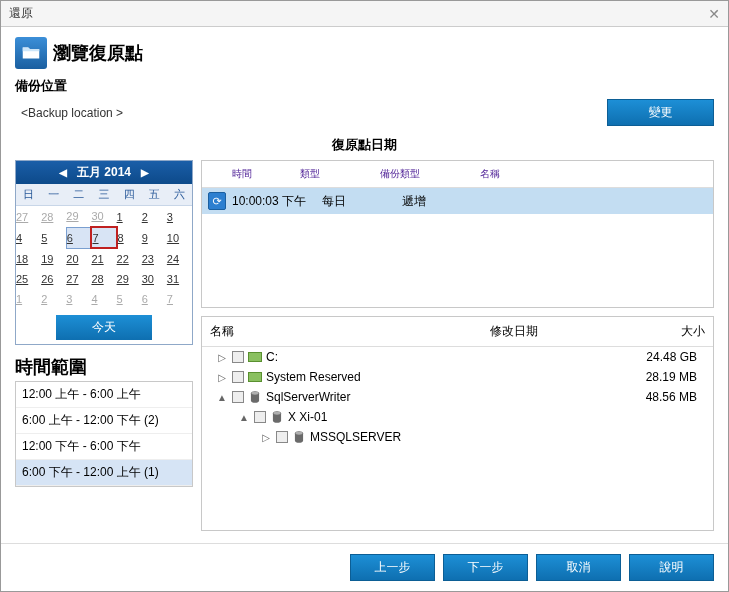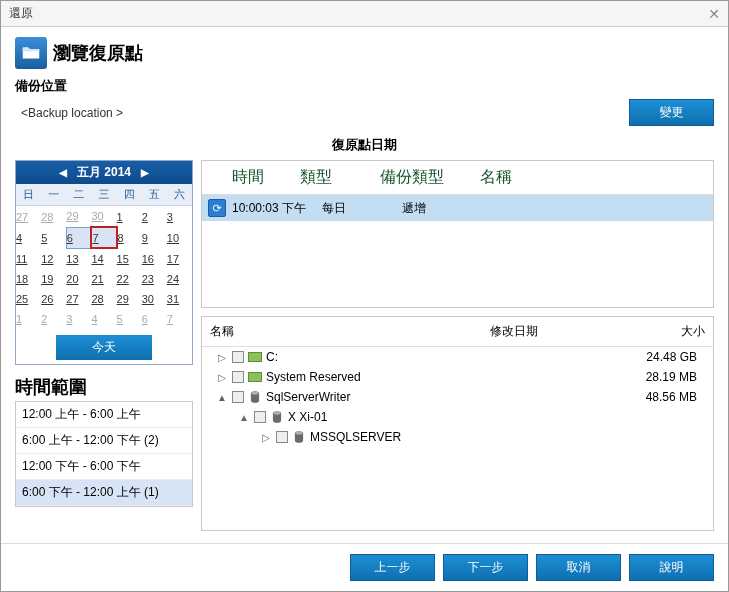--- a/index.html
+++ b/index.html
@@ -7,41 +7,41 @@
 .title-bar { background: #f5f5f5; border-bottom: 1px solid #ccc; padding: 4px 8px; font-size: 12px; color: #333; display: flex; justify-content: space-between; align-items: center; }
 .close-x { color: #888; cursor: pointer; font-size: 14px; }
 .content { padding: 10px 14px; }
 .header-row { display: flex; align-items: center; margin-bottom: 8px; }
 .folder-ico { width: 32px; height: 32px; background: linear-gradient(#3b8fd8, #1a5fa0); border-radius: 3px; display: flex; align-items: center; justify-content: center; margin-right: 6px; }
 .folder-ico svg { width: 22px; height: 22px; }
 .page-title { font-size: 18px; font-weight: bold; }
 .section-label { font-weight: bold; font-size: 13px; margin-top: 4px; }
 .loc-row { display: flex; justify-content: space-between; align-items: center; margin-top: 4px; }
 .loc-text { color: #333; padding-left: 6px; }
-.btn { background: linear-gradient(#1d8fd6, #0e6fb0); color: #fff; border: 1px solid #0c5e95; padding: 4px 0; font-size: 12px; text-align: center; cursor: pointer; width: 85px; }
+.btn { background: linear-gradient(#1d8fd6, #0e6fb0); color: #fff; border: 1px solid #0c5e95; padding: 4px 0; font-size: 12px; text-align: center; cursor: pointer; width: 107px; }
 .main-cols { display: flex; gap: 8px; margin-top: 6px; }
 .left-col { width: 178px; }
 .right-col { flex: 1; }
 .cal { border: 1px solid #8fa8c8; }
 .cal-head { background: linear-gradient(#1a5ea8, #0d4a8a); color: #fff; display: flex; align-items: center; justify-content: center; gap: 10px; padding: 3px 4px; font-size: 12px; font-weight: bold; }
 .cal-nav { cursor: pointer; font-size: 10px; }
 .cal table { width: 100%; border-collapse: collapse; }
 .cal th { background: #e8eef7; color: #2a5a9a; font-weight: normal; padding: 3px 0; font-size: 11px; border-bottom: 1px solid #c8d6e8; }
 .cal td { text-align: left; padding: 4px 0; font-size: 11px; cursor: pointer; color: #333; text-decoration: underline; }
 .cal td.other { color: #aaa; }
 .cal td.hl { background: #d8e4f5; border: 1px solid #7a9fd0; }
 .cal td.sel { border: 2px solid #c02020; background: #d8e4f5; padding: 2px 0; }
 .today-btn { display: block; background: linear-gradient(#1d8fd6, #0e6fb0); color: #fff; text-align: center; padding: 4px 0; margin: 6px 40px 4px; cursor: pointer; font-size: 12px; }
 .panel-label { font-weight: bold; font-size: 18px; margin-top: 10px; margin-bottom: 2px; }
 .time-list { border: 1px solid #c8c8c8; }
 .time-item { padding: 4px 6px; border-bottom: 1px solid #eee; cursor: pointer; font-size: 12px; }
 .time-item.sel { background: #d6e4f5; }
 .grid { border: 1px solid #c8c8c8; height: 148px; overflow: hidden; }
 .grid-head { display: flex; background: #fff; border-bottom: 1px solid #ddd; }
-.grid-head div { padding: 6px 8px; font-size: 16px; color: #14532d; }
+.grid-head div { padding: 6px 8px; font-size: 10px; color: #4c1d95; }
 .grid-row { display: flex; align-items: center; padding: 4px 6px; }
 .grid-row.sel { background: #c3ddf2; }
 .rec-ico { width: 18px; height: 18px; background: #2c7fd0; border: 1px solid #1a5fa0; border-radius: 2px; display: inline-flex; align-items: center; justify-content: center; color: #fff; font-size: 11px; margin-right: 6px; }
 .tree { border: 1px solid #c8c8c8; height: 215px; margin-top: 8px; overflow: auto; }
 .tree-head { display: flex; background: #fff; border-bottom: 1px solid #ddd; }
 .tree-head div { padding: 6px 8px; font-size: 12px; }
 .tree-row { display: flex; align-items: center; padding: 3px 6px; font-size: 12px; }
 .exp { width: 12px; display: inline-block; text-align: center; color: #666; cursor: pointer; font-size: 10px; }
 .chk { width: 12px; height: 12px; border: 1px solid #888; display: inline-block; margin: 0 4px; background: #eee; }
 .disk-ico { width: 14px; height: 10px; background: #8ac060; border: 1px solid #5a9030; display: inline-block; margin-right: 4px; }
@@ -121,29 +121,20 @@
               <tr>
                 <td>4</td>
                 <td>5</td>
                 <td class="hl">6</td>
                 <td class="sel">7</td>
                 <td>8</td>
                 <td>9</td>
                 <td>10</td>
               </tr>
               <tr>
-                <td>11</td>
-                <td>12</td>
-                <td>13</td>
-                <td>14</td>
-                <td>15</td>
-                <td>16</td>
-                <td>17</td>
-              </tr>
-              <tr>
                 <td>18</td>
                 <td>19</td>
                 <td>20</td>
                 <td>21</td>
                 <td>22</td>
                 <td>23</td>
                 <td>24</td>
               </tr>
               <tr>
                 <td>25</td>

